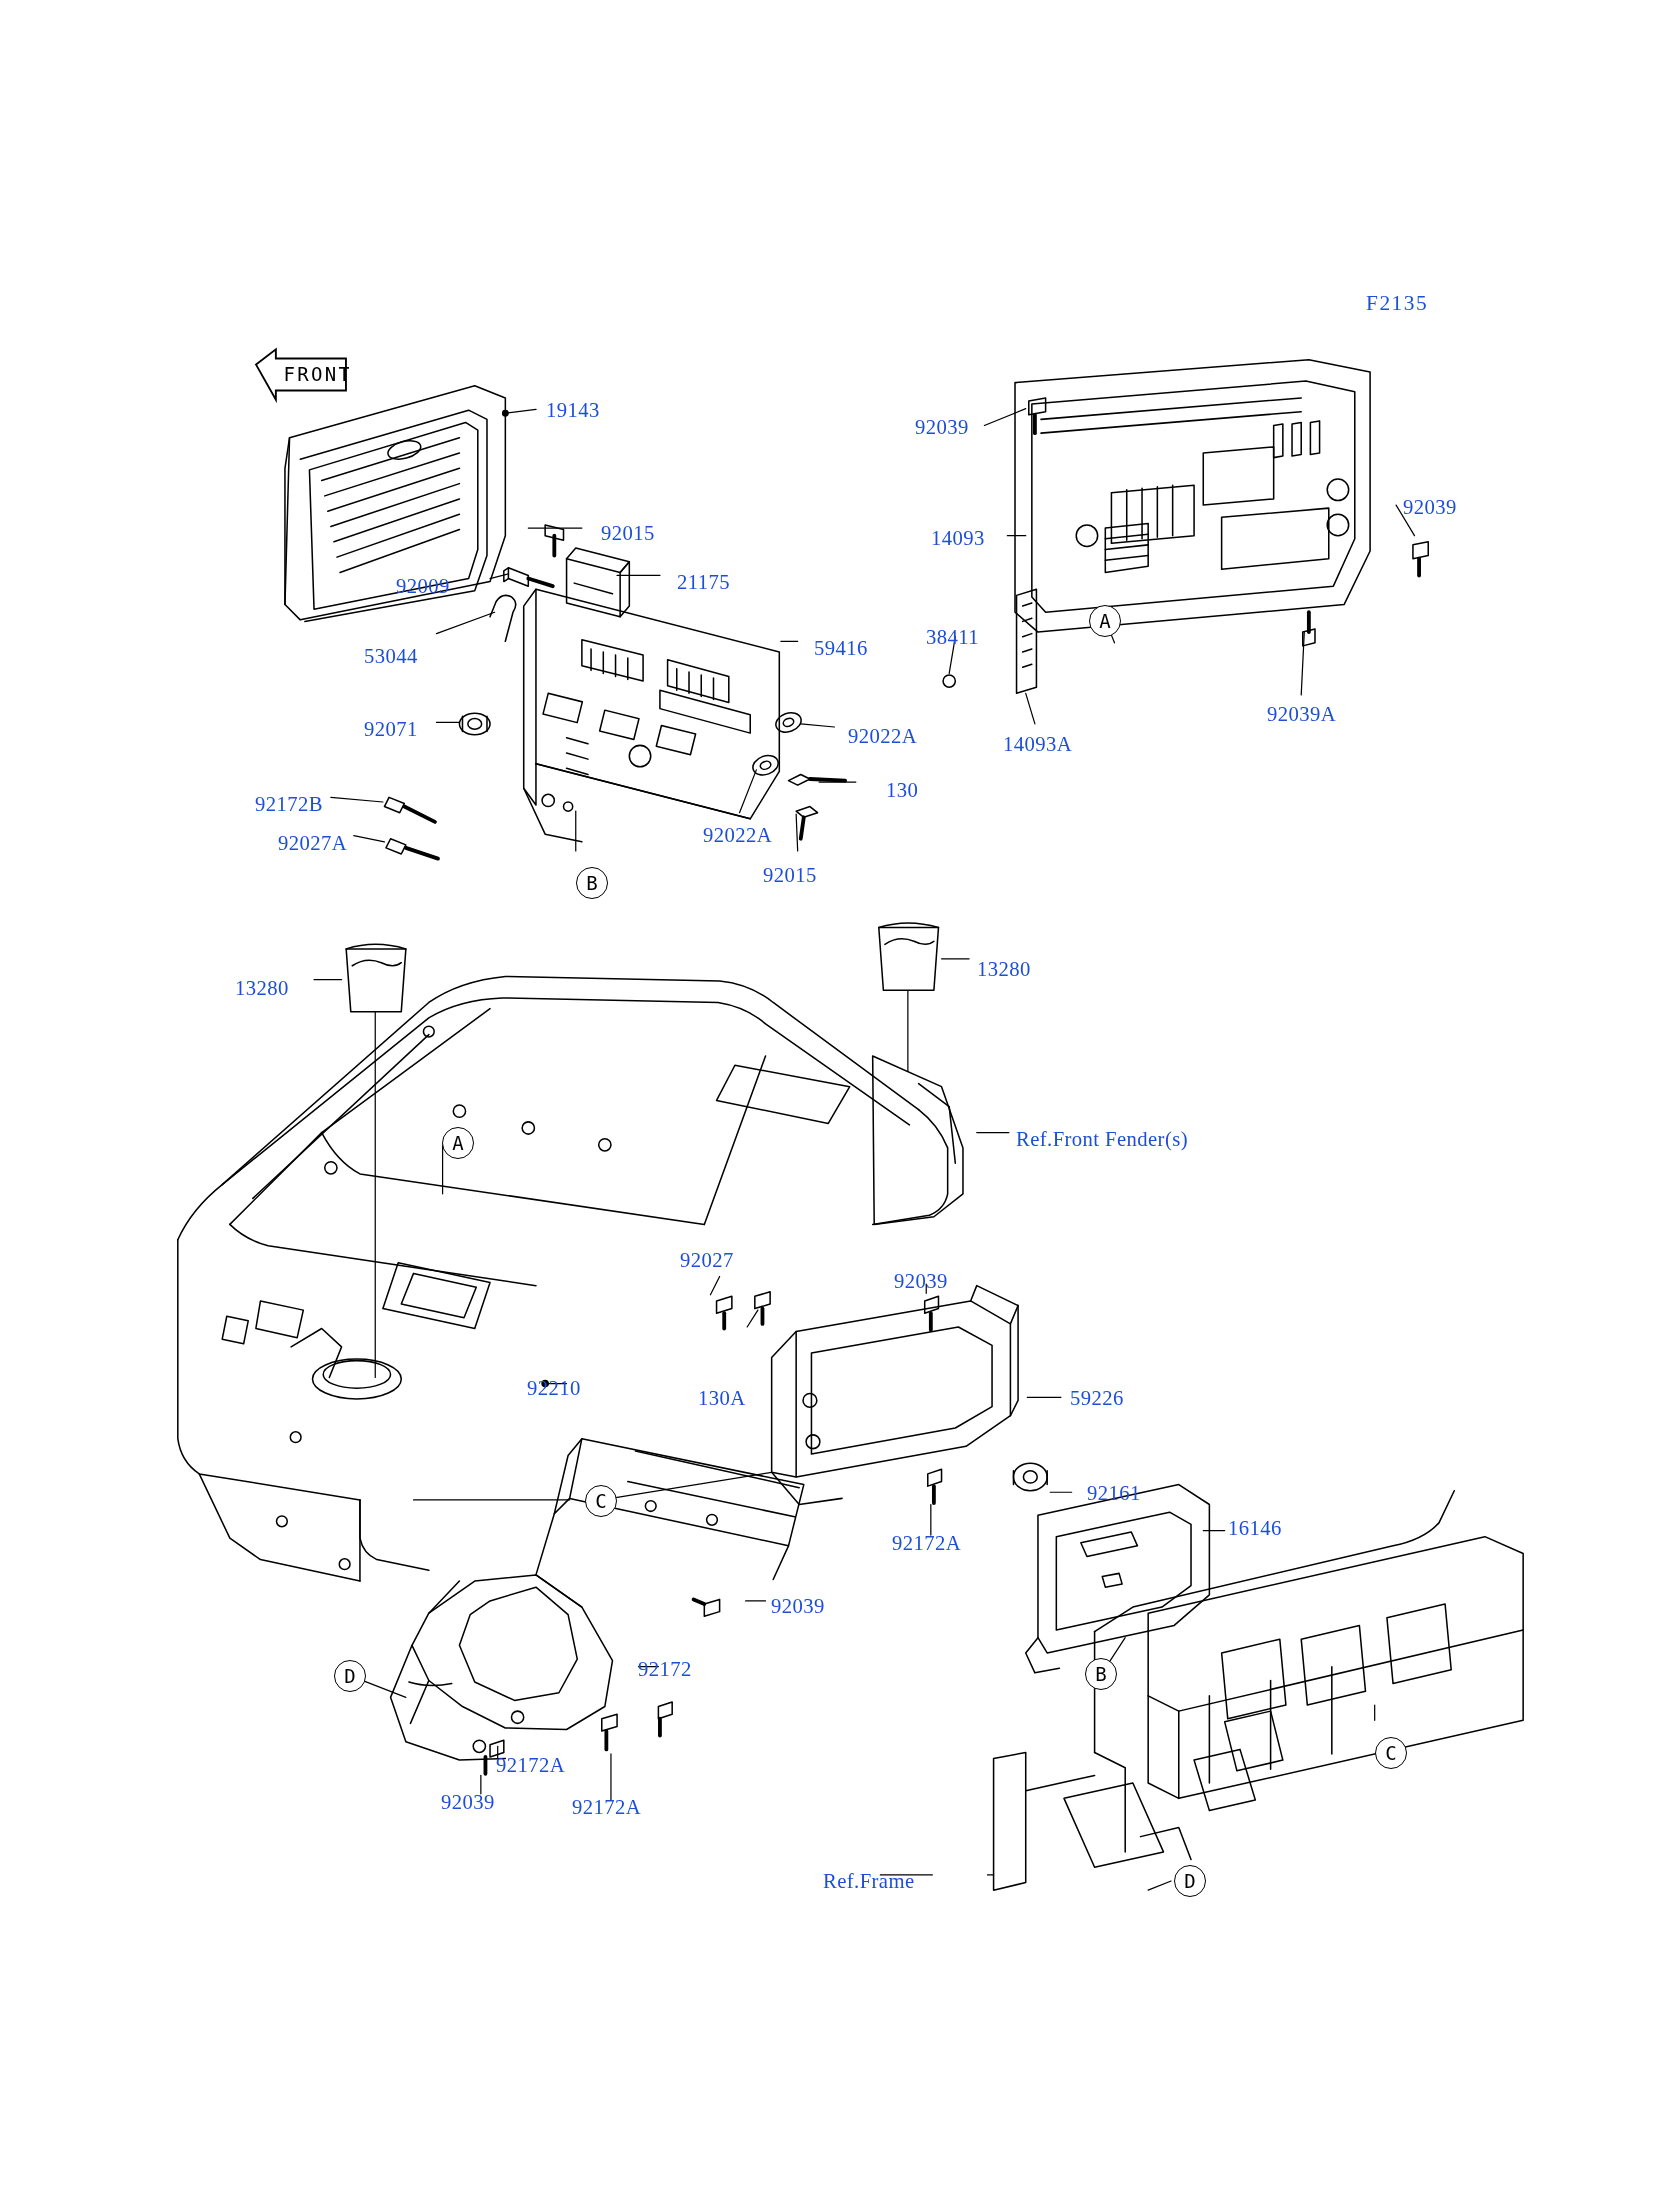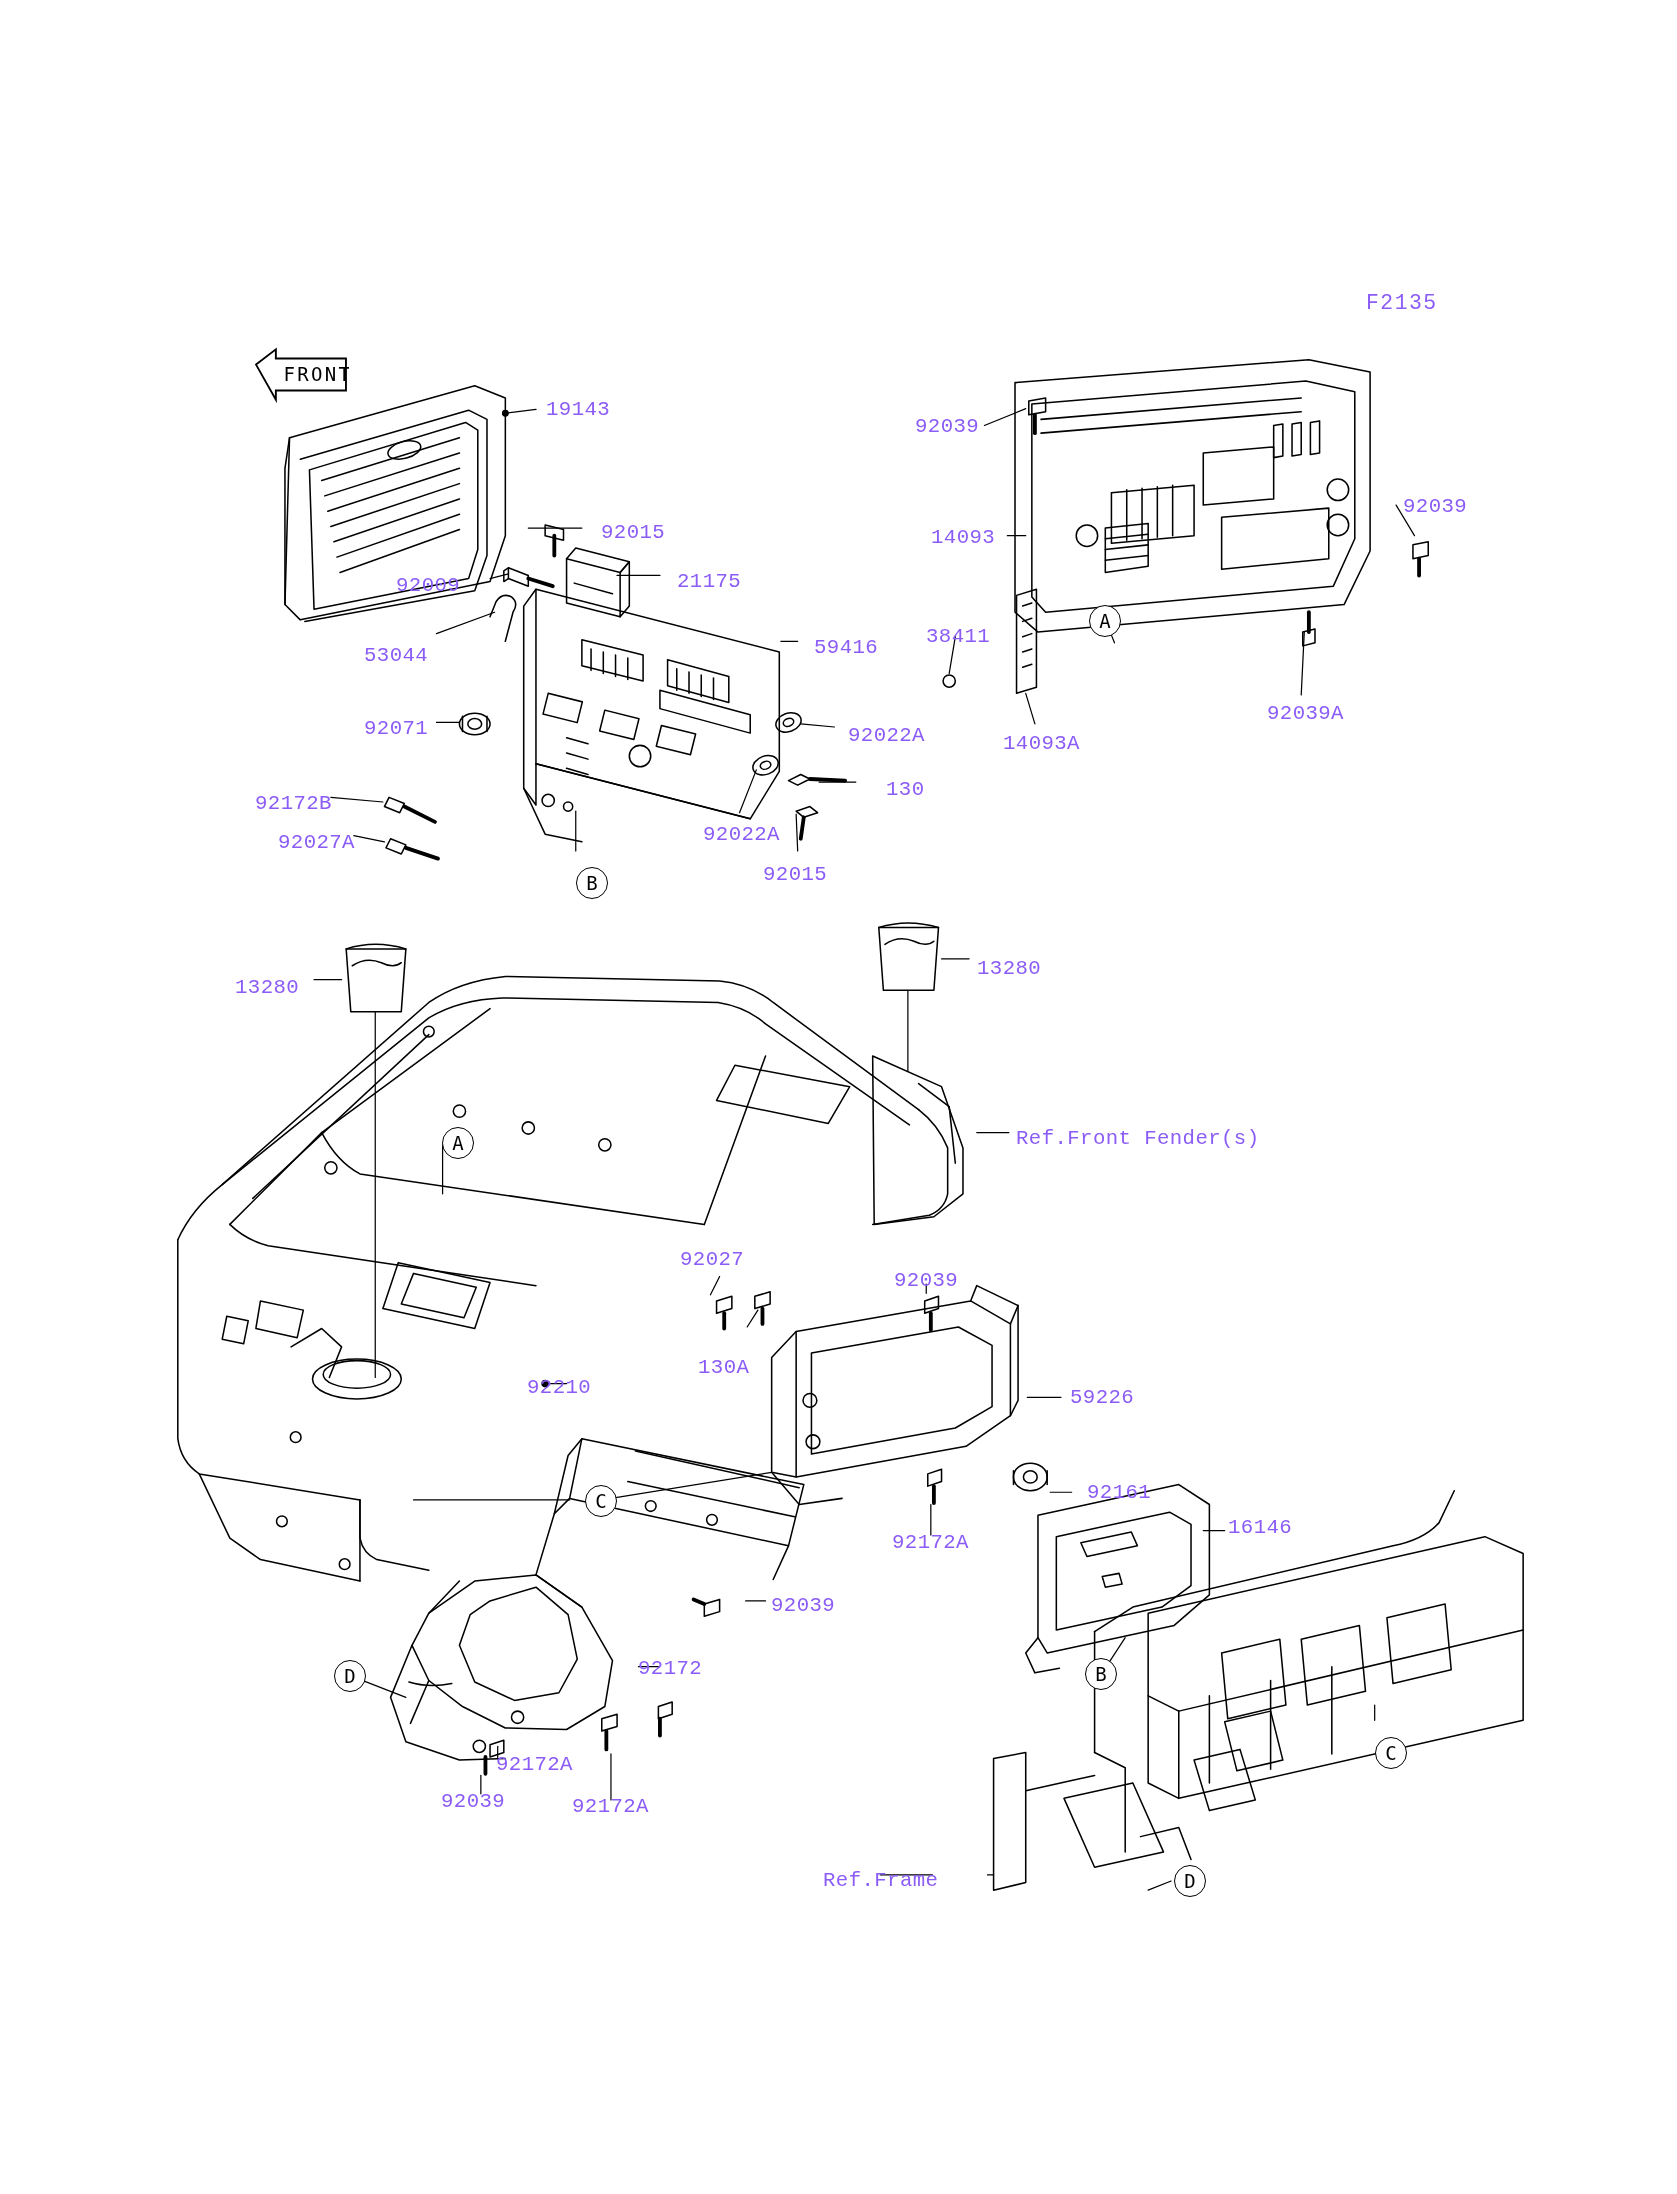--- a/index.html
+++ b/index.html
@@ -16,24 +16,24 @@
     overflow: hidden;
   }
   #sheet {
     position: absolute;
     left: 0; top: 0;
     width: 1678px;
     height: 2194px;
   }
   .label {
     position: absolute;
-    font-family: Liberation Mono, monospace;
+    font-family: Liberation Serif, serif;
     font-size: 20.7px;
     letter-spacing: 0.4px;
-    color: #8b5cf6;
+    color: #1d4ed8;
     white-space: nowrap;
     line-height: 1;
   }
   .label.sheetno {
     font-size: 21.4px;
     letter-spacing: 1.5px;
   }
   .circ {
     position: absolute;
     width: 32px;
@@ -362,21 +362,21 @@
   <div class="label" style="left:915px; top:417px;">92039</div>
   <div class="label" style="left:1403px; top:497px;">92039</div>
   <div class="label" style="left:931px; top:528px;">14093</div>
   <div class="label" style="left:926px; top:627px;">38411</div>
   <div class="label" style="left:1003px; top:734px;">14093A</div>
   <div class="label" style="left:1267px; top:704px;">92039A</div>
   <div class="label" style="left:235px; top:978px;">13280</div>
   <div class="label" style="left:977px; top:959px;">13280</div>
   <div class="label" style="left:680px; top:1250px;">92027</div>
   <div class="label" style="left:894px; top:1271px;">92039</div>
-  <div class="label" style="left:698px; top:1358px;">130A</div>
+  <div class="label" style="left:698px; top:1388px;">130A</div>
   <div class="label" style="left:1070px; top:1388px;">59226</div>
   <div class="label" style="left:527px; top:1378px;">92210</div>
   <div class="label" style="left:1087px; top:1483px;">92161</div>
   <div class="label" style="left:1228px; top:1518px;">16146</div>
   <div class="label" style="left:892px; top:1533px;">92172A</div>
   <div class="label" style="left:771px; top:1596px;">92039</div>
   <div class="label" style="left:638px; top:1659px;">92172</div>
   <div class="label" style="left:496px; top:1755px;">92172A</div>
   <div class="label" style="left:441px; top:1792px;">92039</div>
   <div class="label" style="left:572px; top:1797px;">92172A</div>

